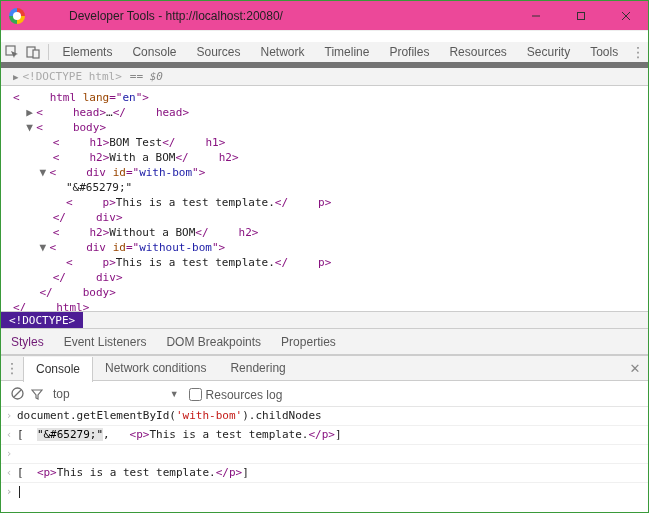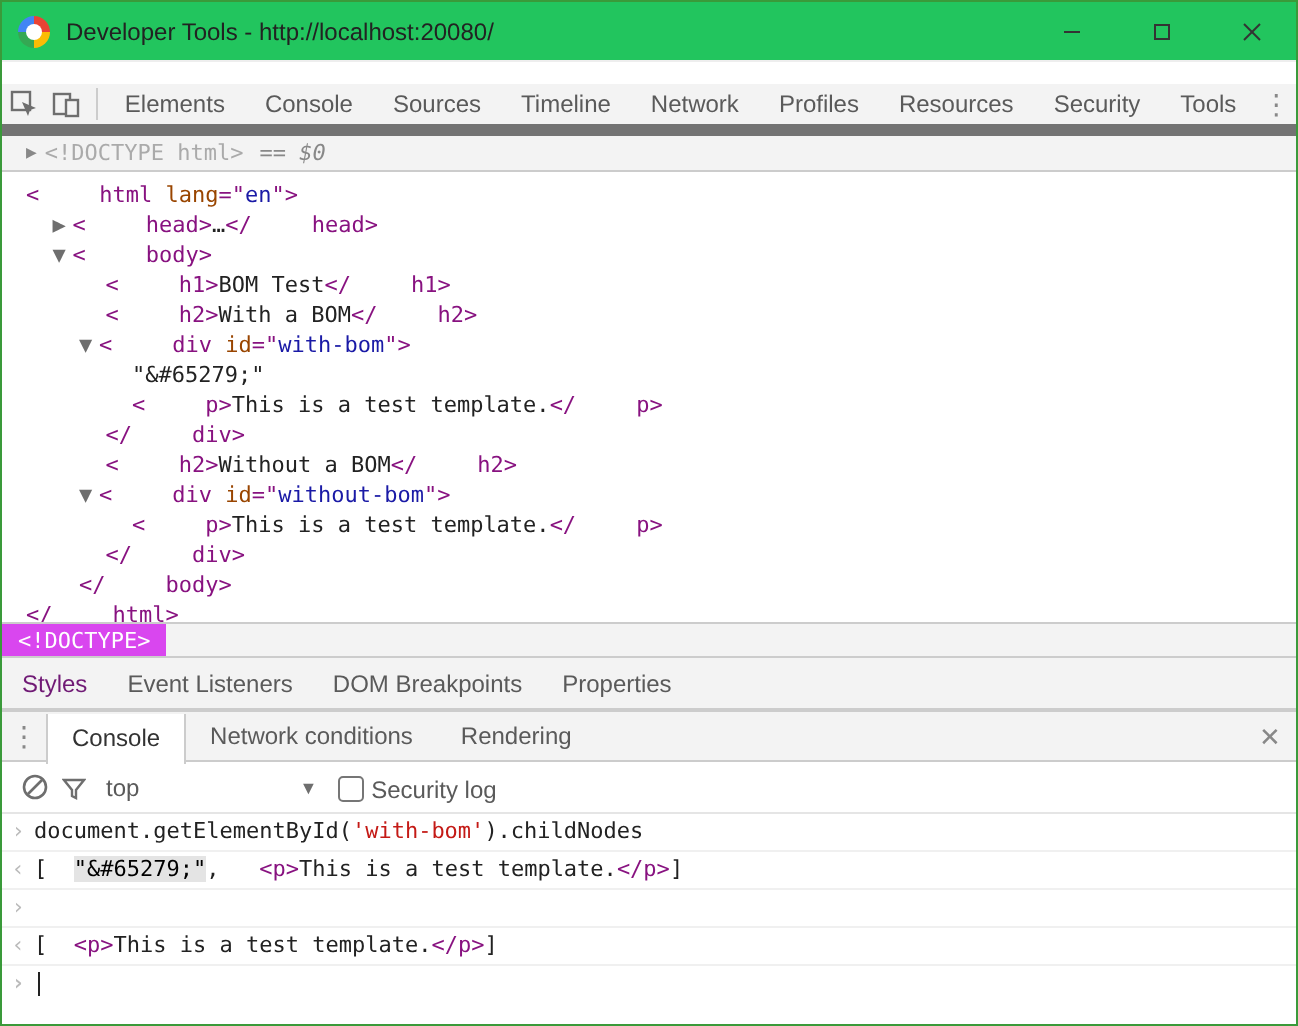--- a/index.html
+++ b/index.html
@@ -12,22 +12,23 @@
     height: 513px;
     border: 1px solid #3a9a3a;
     overflow: hidden;
     position: relative;
   }
   .titlebar {
     height: 30px;
     display: flex;
     align-items: center;
     padding: 0 0 0 8px;
-    background: #22c55e;
+    background: #ec4899;
     border-bottom: 1px solid #eee;
+    gap: 36px;
   }
   .titlebar .favicon {
     width: 16px; height: 16px; margin-right: 8px;
     position: relative;
   }
   .titlebar .favicon::before {
     content:"";
     position:absolute; inset:0;
     border-radius:50%;
     background: conic-gradient(#ea4335 0 90deg,#fbbc05 90deg 180deg,#34a853 180deg 270deg,#4285f4 270deg 360deg);
@@ -93,21 +94,21 @@
 
   .crumb-strip {
     height:18px;
     background:#f3f3f3;
     border-top:1px solid #ccc;
     border-bottom:1px solid #ccc;
     display:flex;
     align-items:center;
   }
   .crumb-strip .chip {
-    background:#d946ef;
+    background:#4c1d95;
     color:#fff;
     font-family: Menlo, Consolas, monospace;
     font-size:11px;
     padding:1px 8px 1px 8px;
     height:100%;
     display:flex; align-items:center;
   }
 
   .subtabs {
     height:26px;
@@ -139,21 +140,21 @@
   .console-toolbar {
     height:26px;
     border-bottom:1px solid #e5e5e5;
     display:flex;
     align-items:center;
     font-size:12px;
     color:#5a5a5a;
     padding:0 6px;
   }
   .console-toolbar .ct-icon { width:20px; display:flex; justify-content:center; color:#6e6e6e;}
-  .console-toolbar .ctx { margin-left:6px; margin-right:80px; }
+  .console-toolbar .ctx { margin-left:6px; margin-right:100px; }
   .console-toolbar .dd { color:#6e6e6e; font-size:9px; margin-right:10px;}
   .console-toolbar input[type=checkbox] { margin:0 4px 0 0; position:relative; top:2px;}
 
   .console-body {
     font-family: Menlo, Consolas, monospace;
     font-size:11px;
     line-height:16px;
   }
   .console-body .row {
     display:flex;
@@ -212,22 +213,22 @@
     <svg width="14" height="14" viewBox="0 0 14 14">
         <rect x="1" y="2" width="8" height="10" fill="none" stroke="#6e6e6e" stroke-width="1.2"></rect>
         <rect x="7" y="5" width="6" height="8" fill="#f3f3f3" stroke="#6e6e6e" stroke-width="1.2"></rect>
       </svg>
   </div>
   <div class="tb-sep"></div>
   <div class="tabs">
     <div class="tab">Elements</div>
     <div class="tab">Console</div>
     <div class="tab">Sources</div>
+    <div class="tab">Network</div>
     <div class="tab">Timeline</div>
-    <div class="tab">Network</div>
     <div class="tab">Profiles</div>
     <div class="tab">Resources</div>
     <div class="tab">Security</div>
     <div class="tab">Tools</div>
   </div>
   <div class="spacer"></div>
   <div class="dots">⋮</div>
 </div>
 
 <div class="breadcrumb-bar">
@@ -280,21 +281,21 @@
         <line x1="3" y1="10" x2="10" y2="3" stroke="#6e6e6e" stroke-width="1.3"></line>
       </svg>
   </div>
   <div class="ct-icon">
     <svg width="12" height="12" viewBox="0 0 12 12">
         <path d="M1 2 L11 2 L7 7 L7 11 L5 10 L5 7 Z" fill="none" stroke="#6e6e6e" stroke-width="1.2"></path>
       </svg>
   </div>
   <span class="ctx">top</span>
   <span class="dd">▼</span>
-  <label><input type="checkbox" style=""><span>Security log</span></label>
+  <label><input type="checkbox" style=""><span>Resources log</span></label>
 </div>
 
 <div class="console-body">
   <div class="row">
     <div class="gutter">›</div>
     <div class="content"><span class="js-kw">document.getElementById(</span><span class="js-str">'with-bom'</span><span class="js-kw">).childNodes</span></div>
   </div>
   <div class="row">
     <div class="gutter">‹</div>
     <div class="content"><span class="js-punc">[  </span><span class="hl">"&amp;#65279;"</span><span class="js-punc">,   </span><span class="res-tag">&lt;p&gt;</span><span class="res-txt">This is a test template.</span><span class="res-tag">&lt;/p&gt;</span><span class="js-punc">]</span></div>

